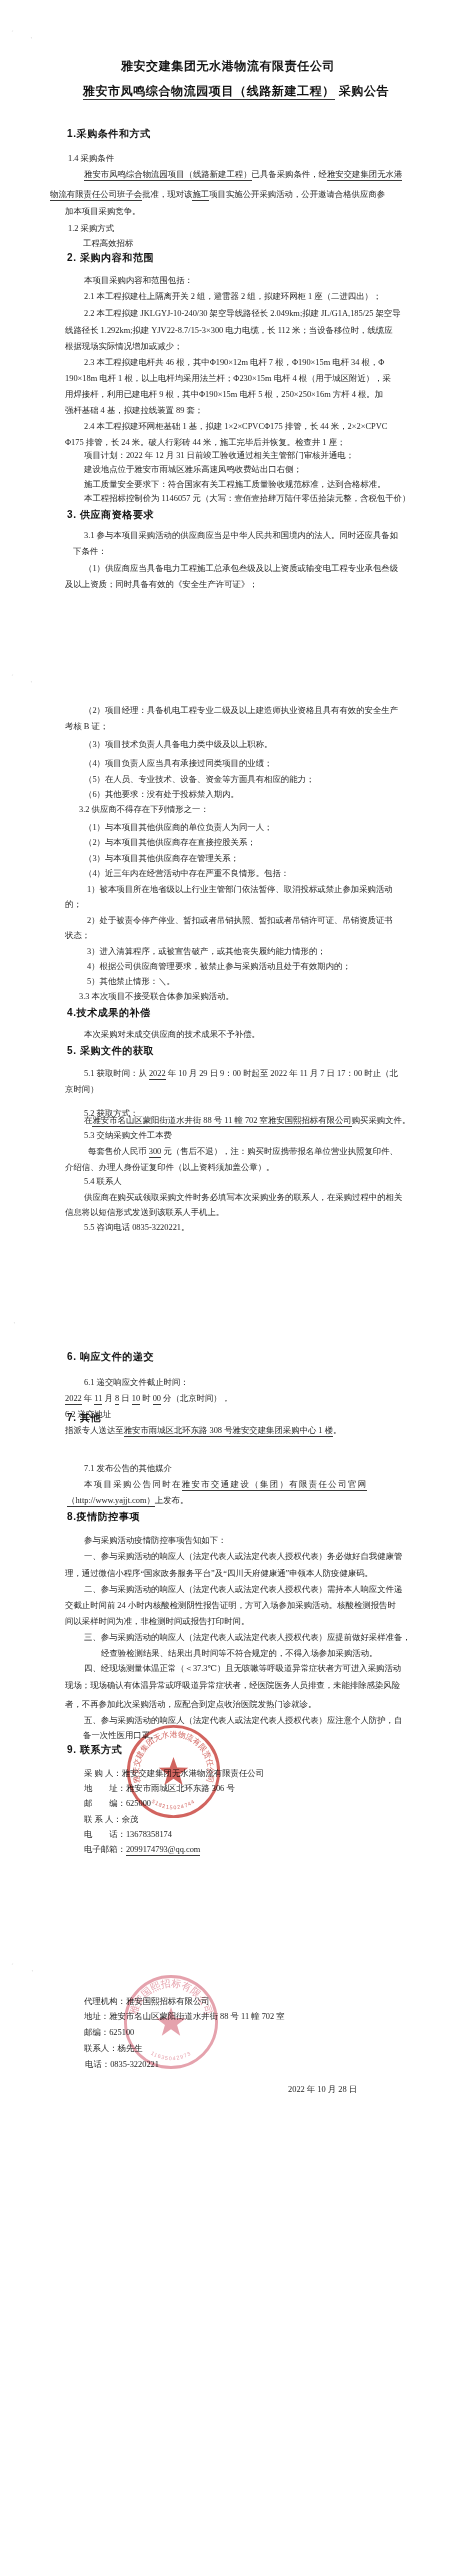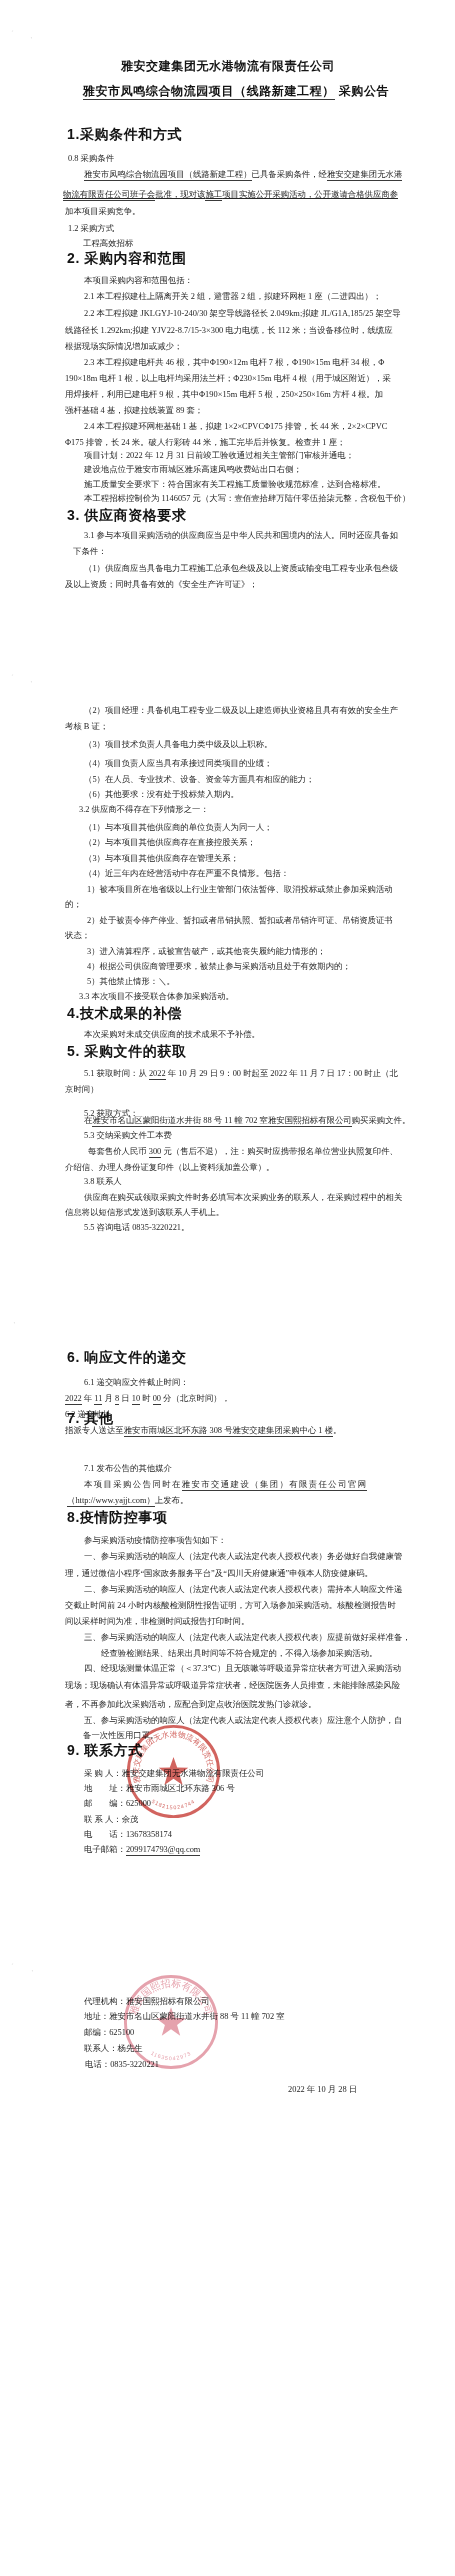--- a/index.html
+++ b/index.html
@@ -5,43 +5,43 @@
   html,body { margin:0; padding:0; background:#ffffff; }
   .canvas {
     position:relative; width:456px; height:2256px; background:#ffffff;
     font-family:"Liberation Serif","DejaVu Serif",serif;
     color:#262626; overflow:hidden;
   }
   .line { position:absolute; white-space:nowrap; font-size:8.4px; line-height:12px; }
   .b { font-size:8.4px; }
   .h {
     font-family:"Liberation Sans","DejaVu Sans",sans-serif;
-    font-weight:700; font-size:14px; color:#141414; letter-spacing:0.6px;
+    font-weight:700; font-size:10px; color:#141414; letter-spacing:0.6px;
   }
   .t {
     font-family:"Liberation Sans","DejaVu Sans",sans-serif;
     font-weight:700; font-size:12px; color:#141414;
     left:0; width:456px; text-align:center; letter-spacing:0.6px;
   }
   .u { border-bottom:0.7px solid #3a3a3a; padding-bottom:0.6px; }
   .artifact { position:absolute; color:#c6c6c6; font-size:6.3px; transform:rotate(12deg); }
   .stamp { position:absolute; opacity:0.82; mix-blend-mode:multiply; }
   .stamp svg { display:block; }
 </style>
 </head>
 <body>
 
 <div class="canvas">
   <div>
       <div class="line t" style="top: 60px;"><span>雅安交建集团无水港物流有限责任公司</span></div>
       <div class="line t" style="top: 85px; padding-left: 8px;"><span class="u">雅安市凤鸣综合物流园项目（线路新建工程）</span><span> 采购公告</span></div>
       <div class="line h" style="top: 128px; left: 67px;"><span>1.采购条件和方式</span></div>
-      <div class="line b" style="top: 153px; left: 68px;"><span>0.8 采购条件</span></div>
+      <div class="line b" style="top: 153px; left: 68px;"><span>1.4 采购条件</span></div>
       <div class="line b" style="top: 169px; left: 84px;"><span class="u">雅安市凤鸣综合物流园项目（线路新建工程）</span><span>已具备采购条件，经</span><span class="u">雅安交建集团无水港</span></div>
-      <div class="line b" style="top: 189px; left: 63px; text-decoration: underline;"><span class="u">物流有限责任公司班子会</span><span>批准，现对该</span><span class="u">施工</span><span>项目实施公开采购活动，公开邀请合格供应商参</span></div>
+      <div class="line b" style="top: 189px; left: 50px;"><span class="u">物流有限责任公司班子会</span><span>批准，现对该</span><span class="u">施工</span><span>项目实施公开采购活动，公开邀请合格供应商参</span></div>
       <div class="line b" style="top: 206px; left: 65px;"><span>加本项目采购竞争。</span></div>
       <div class="line b" style="top: 223px; left: 68px;"><span>1.2 采购方式</span></div>
       <div class="line b" style="top: 238px; left: 83px;"><span>工程高效招标</span></div>
       <div class="line h" style="top: 252px; left: 67px;"><span>2. 采购内容和范围</span></div>
       <div class="line b" style="top: 275px; left: 84px;"><span>本项目采购内容和范围包括：</span></div>
       <div class="line b" style="top: 291px; left: 84px;"><span>2.1 本工程拟建柱上隔离开关 2 组，避雷器 2 组，拟建环网柜 1 座（二进四出）；</span></div>
       <div class="line b" style="top: 308px; left: 84px;"><span>2.2 本工程拟建 JKLGYJ-10-240/30 架空导线路径长 2.049km;拟建 JL/G1A,185/25 架空导</span></div>
       <div class="line b" style="top: 325px; left: 65px;"><span>线路径长 1.292km;拟建 YJV22-8.7/15-3×300 电力电缆，长 112 米；当设备移位时，线缆应</span></div>
       <div class="line b" style="top: 341px; left: 65px;"><span>根据现场实际情况增加或减少；</span></div>
       <div class="line b" style="top: 357px; left: 84px;"><span>2.3 本工程拟建电杆共 46 根，其中Φ190×12m 电杆 7 根，Φ190×15m 电杆 34 根，Φ</span></div>
@@ -81,21 +81,21 @@
       <div class="line h" style="top: 1007px; left: 67px;"><span>4.技术成果的补偿</span></div>
       <div class="line b" style="top: 1029px; left: 84px;"><span>本次采购对未成交供应商的技术成果不予补偿。</span></div>
       <div class="line h" style="top: 1045px; left: 67px;"><span>5.  采购文件的获取</span></div>
       <div class="line b" style="top: 1068px; left: 84px;"><span>5.1 获取时间：从 </span><span class="u">2022</span><span> 年 10 月 29 日 9：00 时起至 2022 年 11 月 7 日 17：00 时止（北</span></div>
       <div class="line b" style="top: 1084px; left: 65px;"><span>京时间）</span></div>
       <div class="line b" style="top: 1108px; left: 84px;"><span>5.2  获取方式：</span></div>
       <div class="line b" style="top: 1115px; left: 84px;"><span>在</span><span class="u">雅安市名山区蒙阳街道水井街 88 号 11 幢 702 室雅安国熙招标有限公司</span><span>购买采购文件。</span></div>
       <div class="line b" style="top: 1130px; left: 84px;"><span>5.3 交纳采购文件工本费</span></div>
       <div class="line b" style="top: 1146px; left: 88px;"><span>每套售价人民币 </span><span class="u">300</span><span> 元（售后不退），注：购买时应携带报名单位营业执照复印件、</span></div>
       <div class="line b" style="top: 1162px; left: 65px;"><span>介绍信、办理人身份证复印件（以上资料须加盖公章）。</span></div>
-      <div class="line b" style="top: 1176px; left: 84px;"><span>3.8 联系人</span></div>
+      <div class="line b" style="top: 1176px; left: 84px;"><span>5.4 联系人</span></div>
       <div class="line b" style="top: 1192px; left: 84px;"><span>供应商在购买或领取采购文件时务必填写本次采购业务的联系人，在采购过程中的相关</span></div>
       <div class="line b" style="top: 1207px; left: 65px;"><span>信息将以短信形式发送到该联系人手机上。</span></div>
       <div class="line b" style="top: 1222px; left: 84px;"><span>5.5  咨询电话 0835-3220221。</span></div>
       <div class="line h" style="top: 1351px; left: 67px;"><span>6.  响应文件的递交</span></div>
       <div class="line b" style="top: 1377px; left: 84px;"><span>6.1 递交响应文件截止时间：</span></div>
       <div class="line b" style="top: 1393px; left: 65px;"><span class="u">2022</span><span> 年 </span><span class="u">11</span><span> 月 </span><span class="u">8</span><span> 日 </span><span class="u">10</span><span> 时 </span><span class="u">00</span><span> 分（北京时间），</span></div>
       <div class="line b" style="top: 1409px; left: 65px;"><span>6.2 递交地址</span></div>
       <div class="line b" style="top: 1425px; left: 65px;"><span>指派专人送达至</span><span class="u">雅安市雨城区北环东路 308 号雅安交建集团采购中心 1 楼</span><span>。</span></div>
       <div class="line h" style="top: 1412px; left: 67px; text-align: right;"><span>7.  其他</span></div>
       <div class="line b" style="top: 1463px; left: 84px;"><span>7.1 发布公告的其他媒介</span></div>

